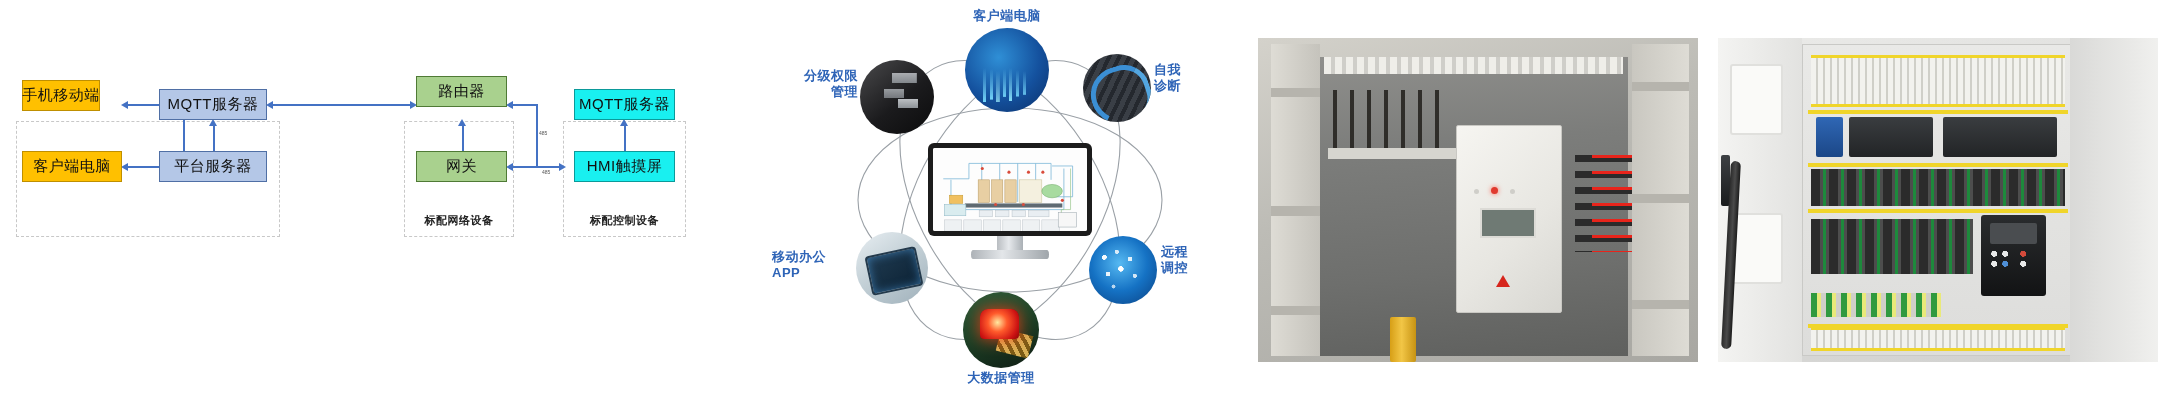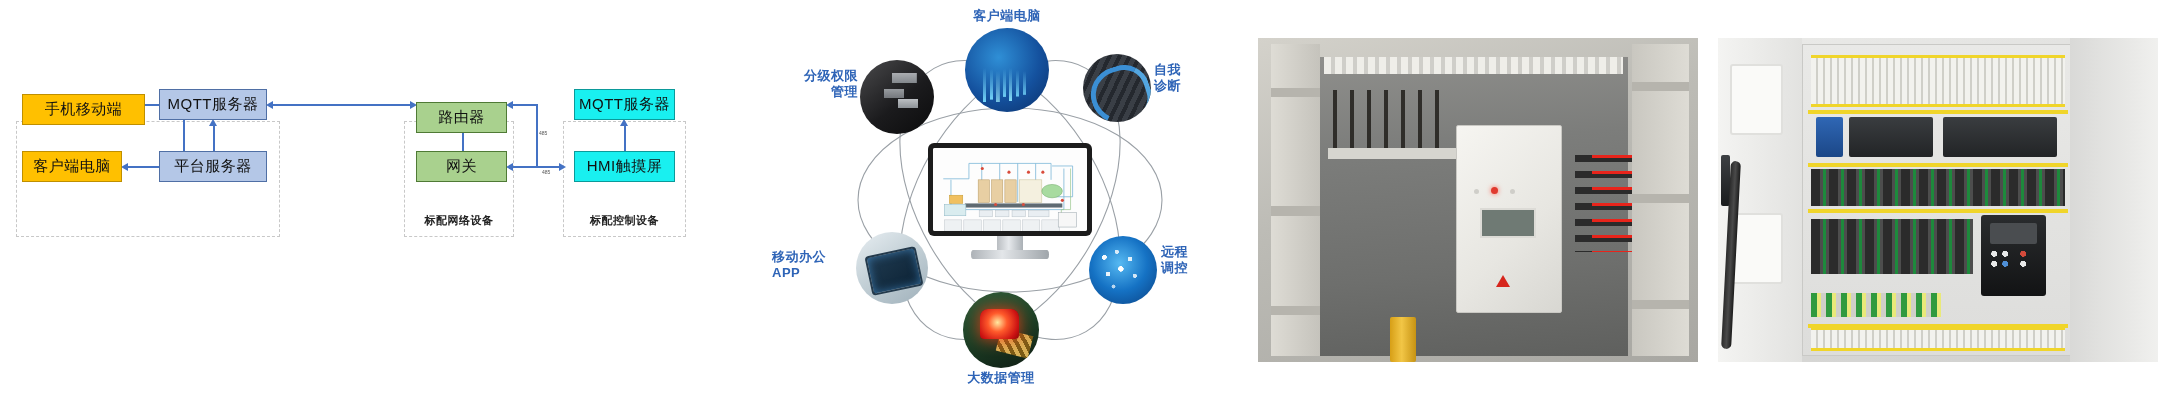--- a/index.html
+++ b/index.html
@@ -279,25 +279,25 @@
     <div class="arrow left" style="left:506px; top:163px;"></div>
     <div class="conn h" style="left:536px; top:166px; width:24px;"></div>
     <div class="arrow right" style="left:559px; top:163px;"></div>
     <div class="edge-label" style="left:539px; top:130px;">485</div>
     <div class="edge-label" style="left:542px; top:169px;">485</div>
 
     <div class="conn v" style="left:624px; top:125px; height:32px;"></div>
     <div class="arrow up" style="left:620px; top:119px;"></div>
     <div class="arrow down" style="left:620px; top:154px;"></div>
 
-    <div class="node orange" style="left:22px; top:94px; width:123px; height:31px;">手机移动端</div>
+    <div class="node orange" style="left:22px; top:80px; width:78px; height:31px;">手机移动端</div>
     <div class="node orange" style="left:22px; top:151px; width:100px; height:31px;">客户端电脑</div>
     <div class="node blue" style="left:159px; top:89px; width:108px; height:31px;">MQTT服务器</div>
     <div class="node blue" style="left:159px; top:151px; width:108px; height:31px;">平台服务器</div>
-    <div class="node green" style="left:416px; top:102px; width:91px; height:31px;">路由器</div>
+    <div class="node green" style="left:416px; top:76px; width:91px; height:31px;">路由器</div>
     <div class="node green" style="left:416px; top:151px; width:91px; height:31px;">网关</div>
     <div class="node cyan" style="left:574px; top:89px; width:101px; height:31px;">MQTT服务器</div>
     <div class="node cyan" style="left:574px; top:151px; width:101px; height:31px;">HMI触摸屏</div>
   </div>
 
   <div class="panel-info">
 
     <svg class="orbit-svg" viewBox="0 0 500 400">
       <g fill="none" stroke="#9aa0a6" stroke-width="1.1">
         <ellipse cx="250" cy="200" rx="152" ry="92" transform="rotate(0 250 200)"></ellipse>

